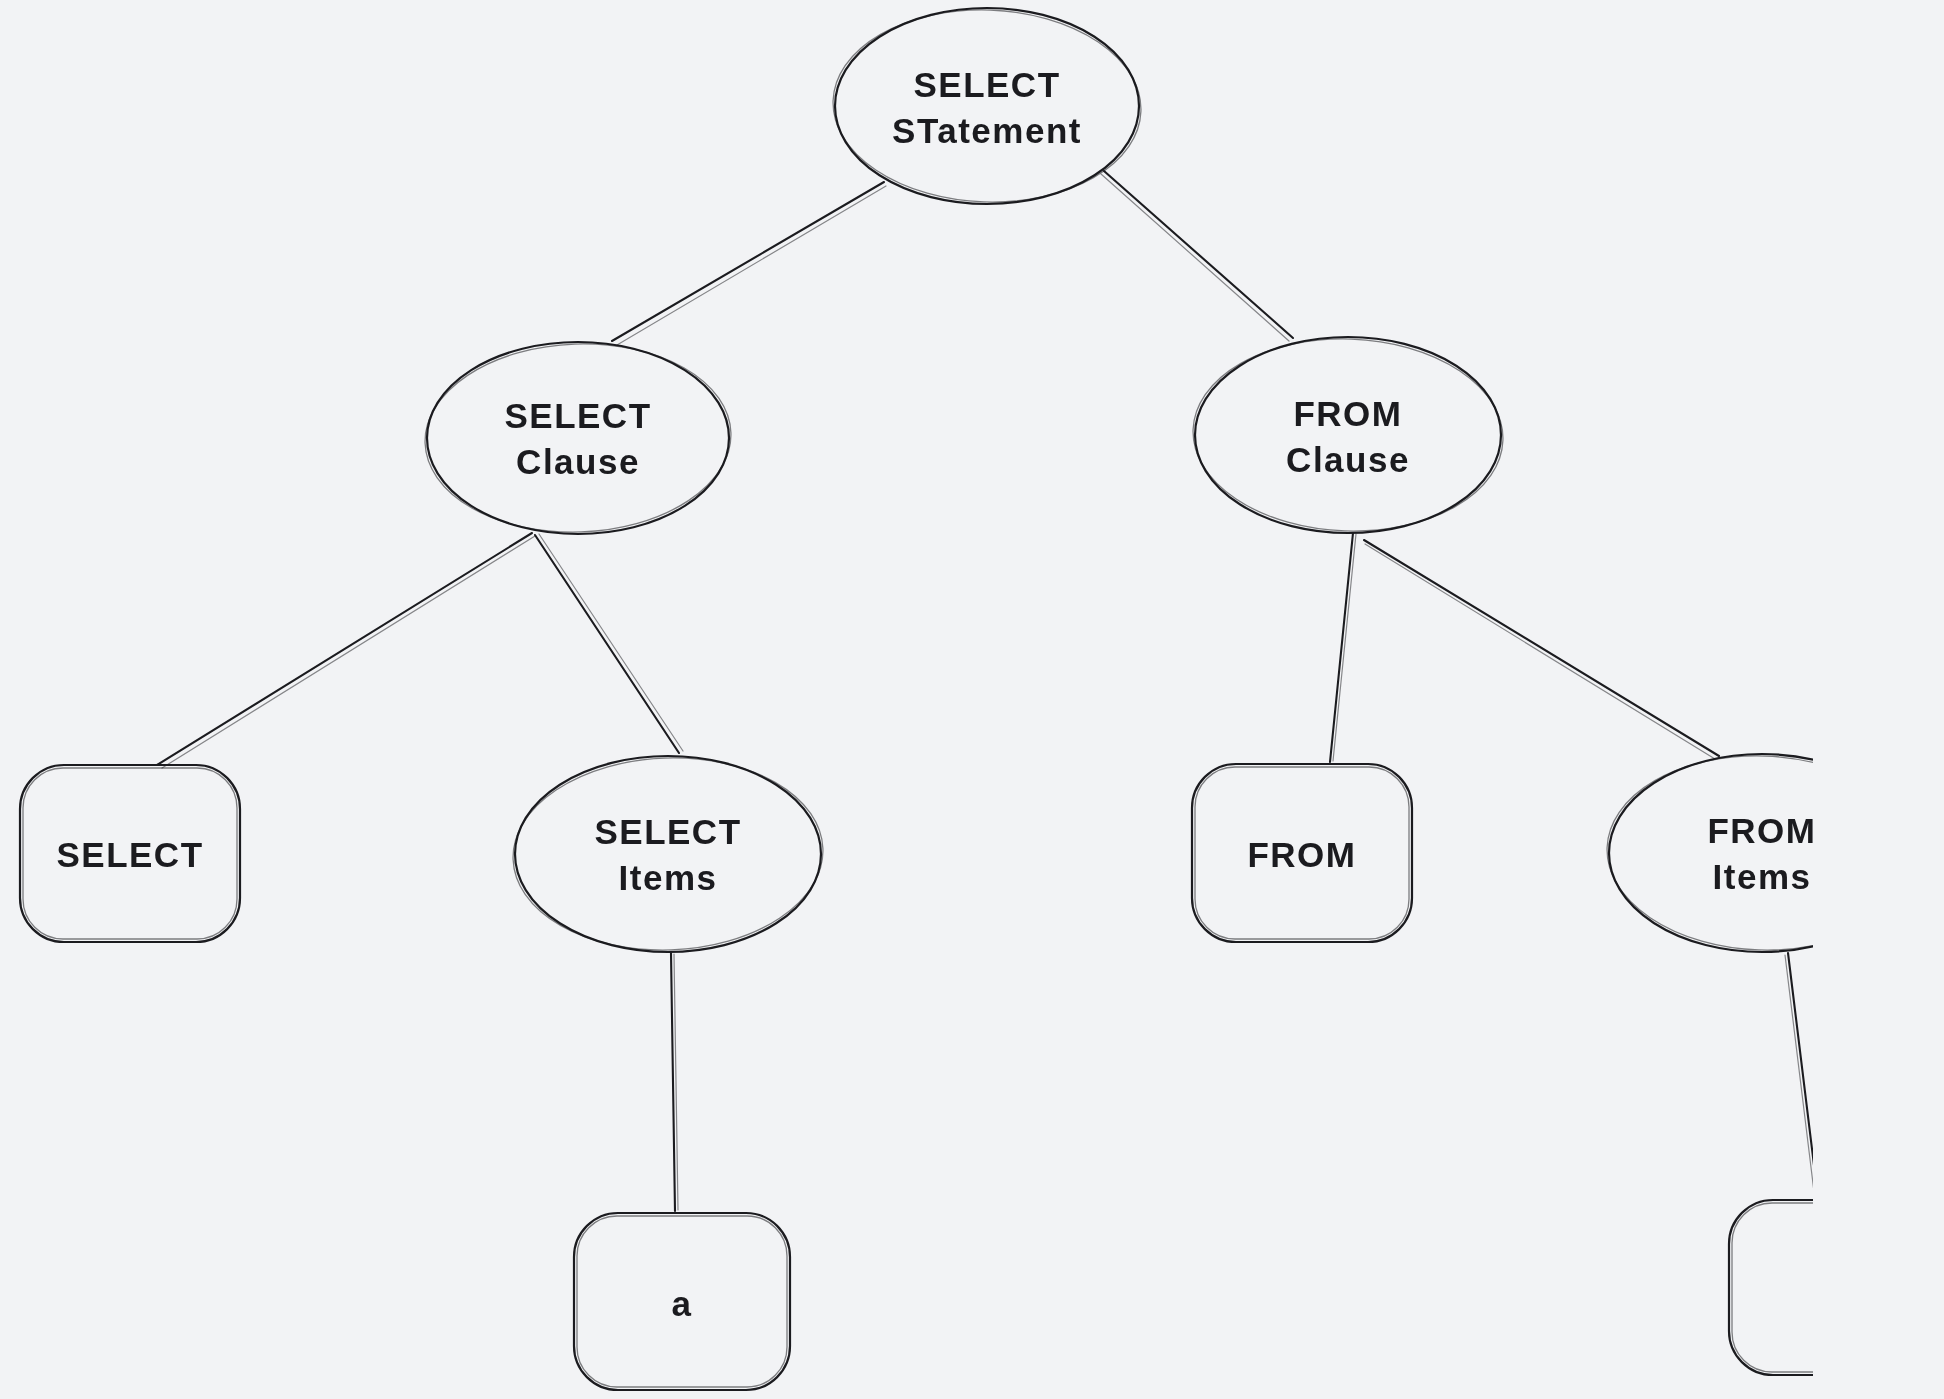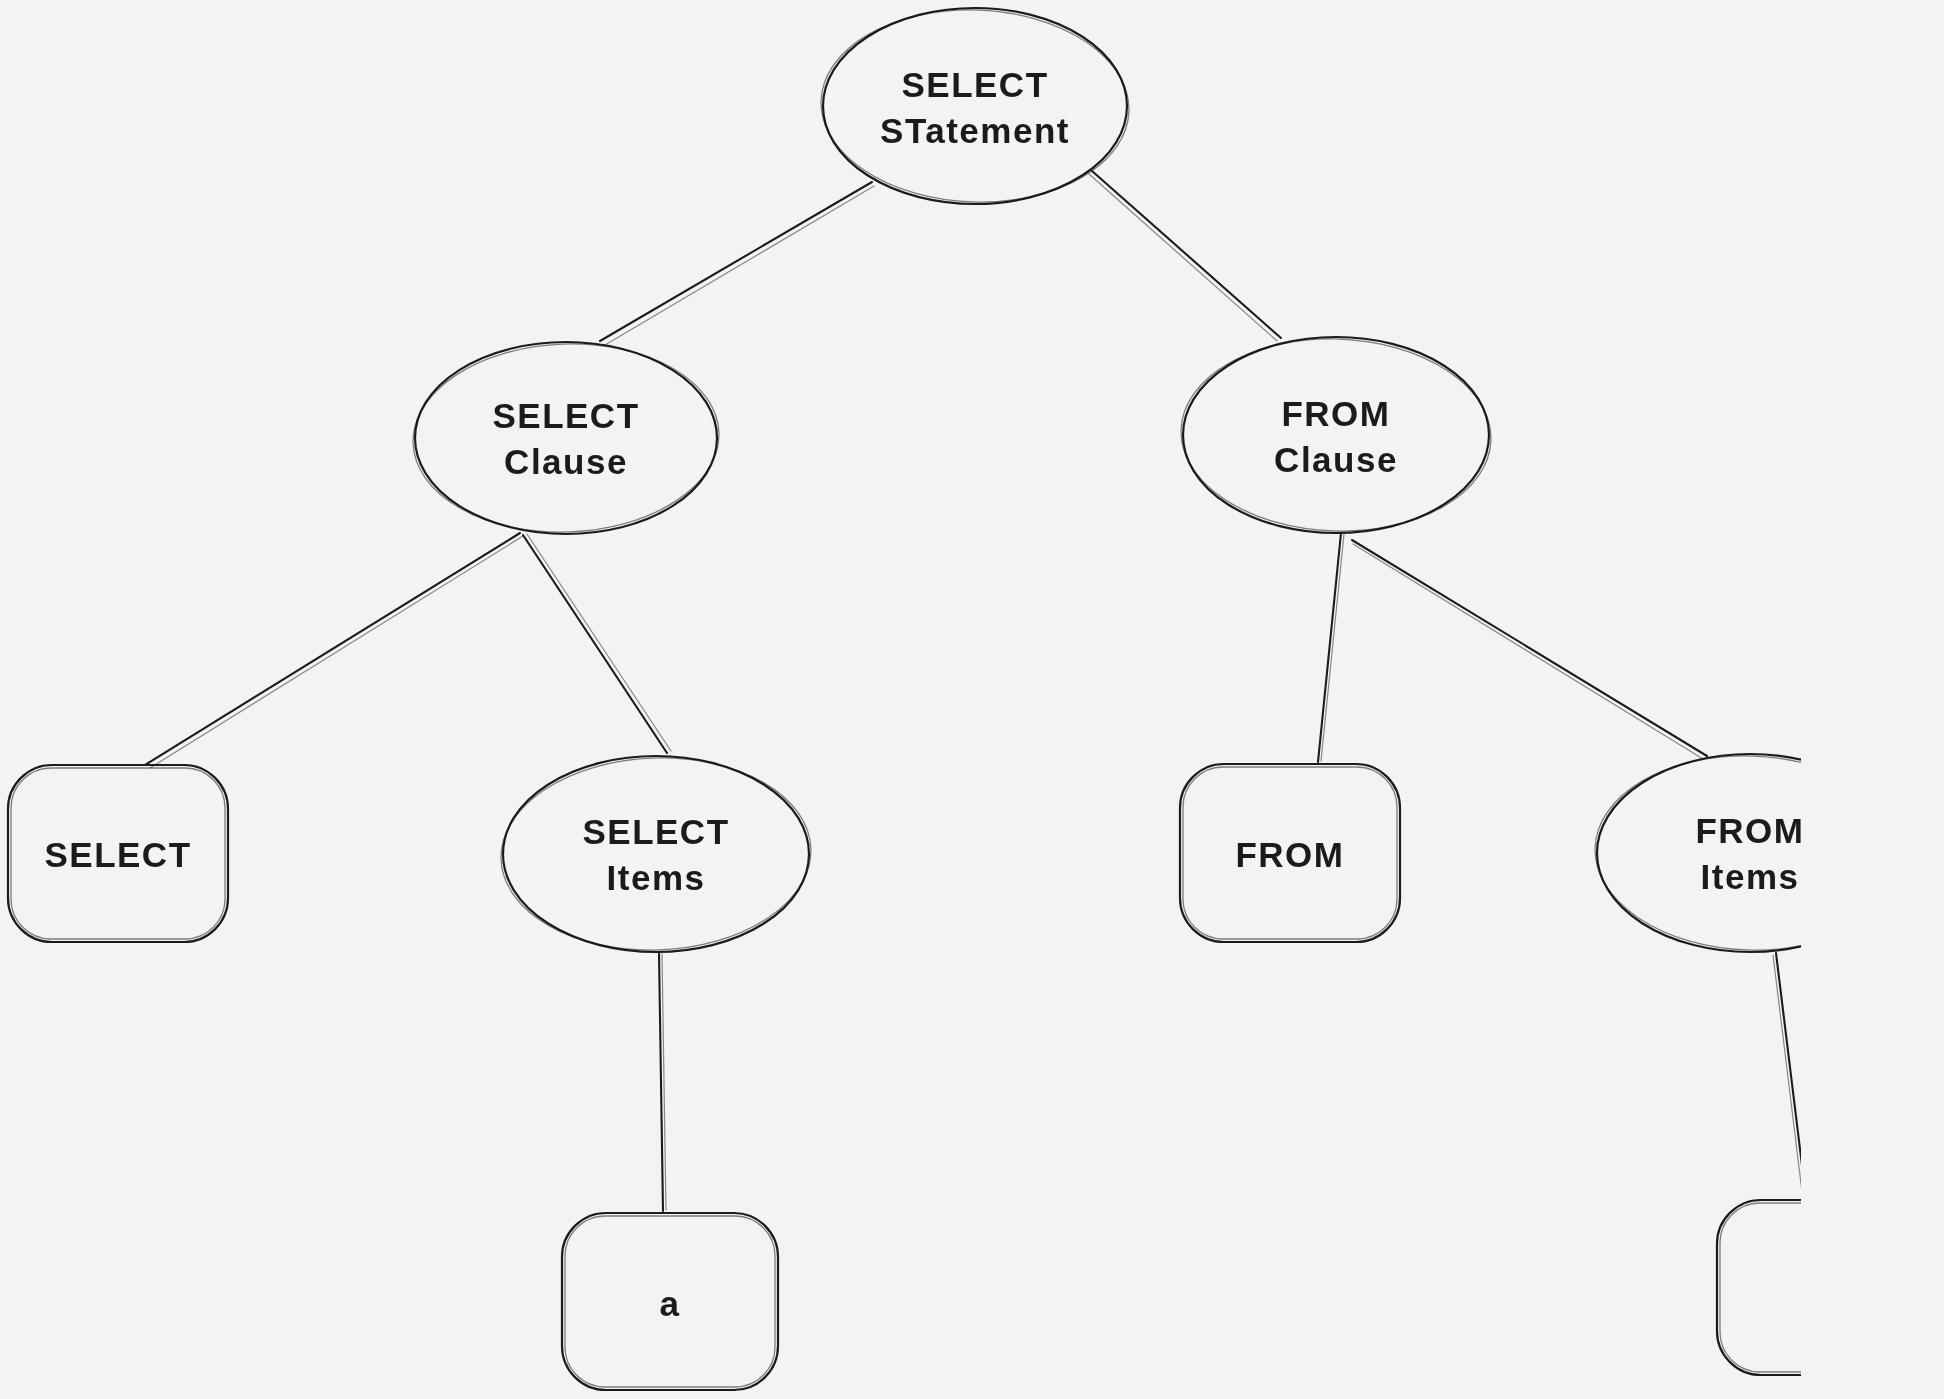--- a/index.html
+++ b/index.html
@@ -9,20 +9,21 @@
   body {
     background: #f2f3f5;
     font-family: "Liberation Sans", "DejaVu Sans", sans-serif;
   }
   .stage {
     position: relative;
     width: 1801px;
     height: 1399px;
     background: #f2f3f5;
     overflow: hidden;
+    margin-left: 12px;
   }
   svg { display: block; }
   .shape {
     fill: none;
     stroke: #1b1b1f;
     stroke-width: 2.2;
     stroke-linecap: round;
     stroke-linejoin: round;
   }
   .shape-echo {

